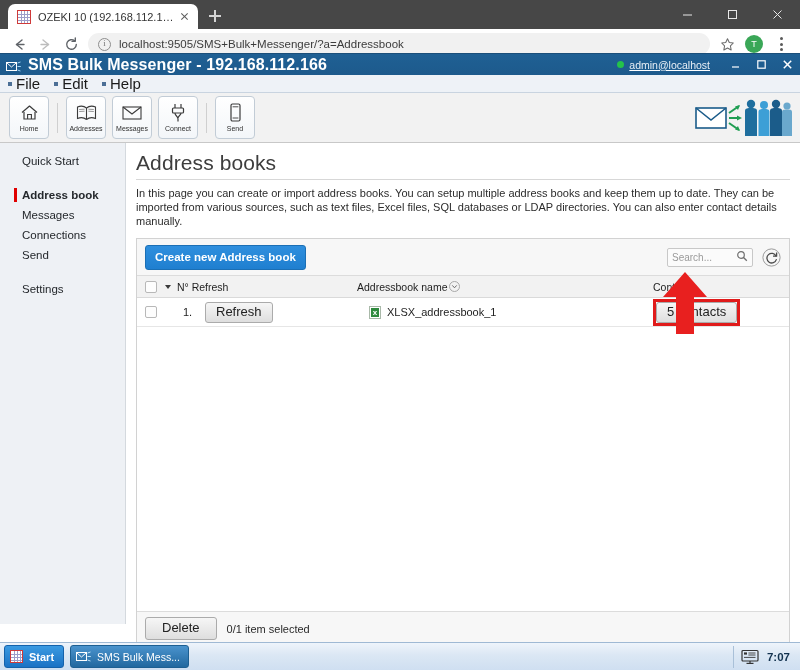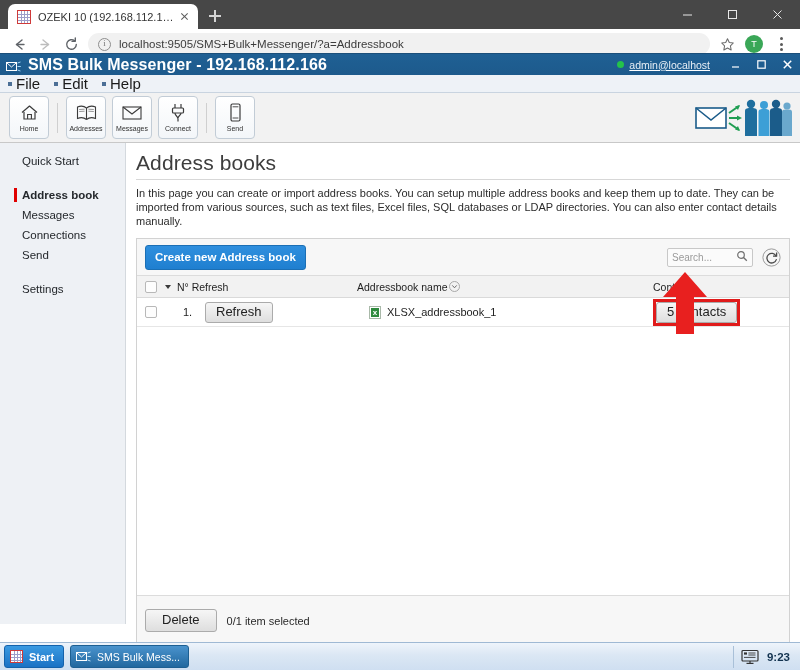--- a/index.html
+++ b/index.html
@@ -552,21 +552,21 @@
     padding: 0;
     line-height: 0;
   }
   .panel-fill { flex: 1 1 auto; background: #ffffff; }
   .panel-bottom {
     height: 33px;
     background: #f7f7f7;
     border-top: 1px solid #dcdcdc;
     display: flex;
     align-items: center;
-    padding: 8px 8px;
+    padding: 0 8px;
   }
   .sel-text {
     font-size: 11px;
     color: #2a2a2a;
     margin-left: 10px;
   }
 
   .red-arrow {
     position: absolute;
     left: 525px;
@@ -968,17 +968,17 @@
         <svg width="18" height="16" viewBox="0 0 18 16">
           <rect x="1" y="1.5" width="16" height="10.5" rx="1" fill="none" stroke="#333333" stroke-width="1.2"></rect>
           <rect x="3" y="3.4" width="3" height="2.2" fill="#333333"></rect>
           <line x1="7.4" y1="4" x2="14.5" y2="4" stroke="#333333" stroke-width="0.9"></line>
           <line x1="7.4" y1="6" x2="14.5" y2="6" stroke="#333333" stroke-width="0.9"></line>
           <line x1="3" y1="8.4" x2="14.5" y2="8.4" stroke="#333333" stroke-width="0.9"></line>
           <line x1="9" y1="12" x2="9" y2="14" stroke="#333333" stroke-width="1.2"></line>
           <line x1="5.5" y1="14.4" x2="12.5" y2="14.4" stroke="#333333" stroke-width="1.2"></line>
         </svg>
       </span>
-      <span class="clock">9:23</span>
+      <span class="clock">7:07</span>
     </div>
   </div>
 
 </div>
 
 </body></html>

